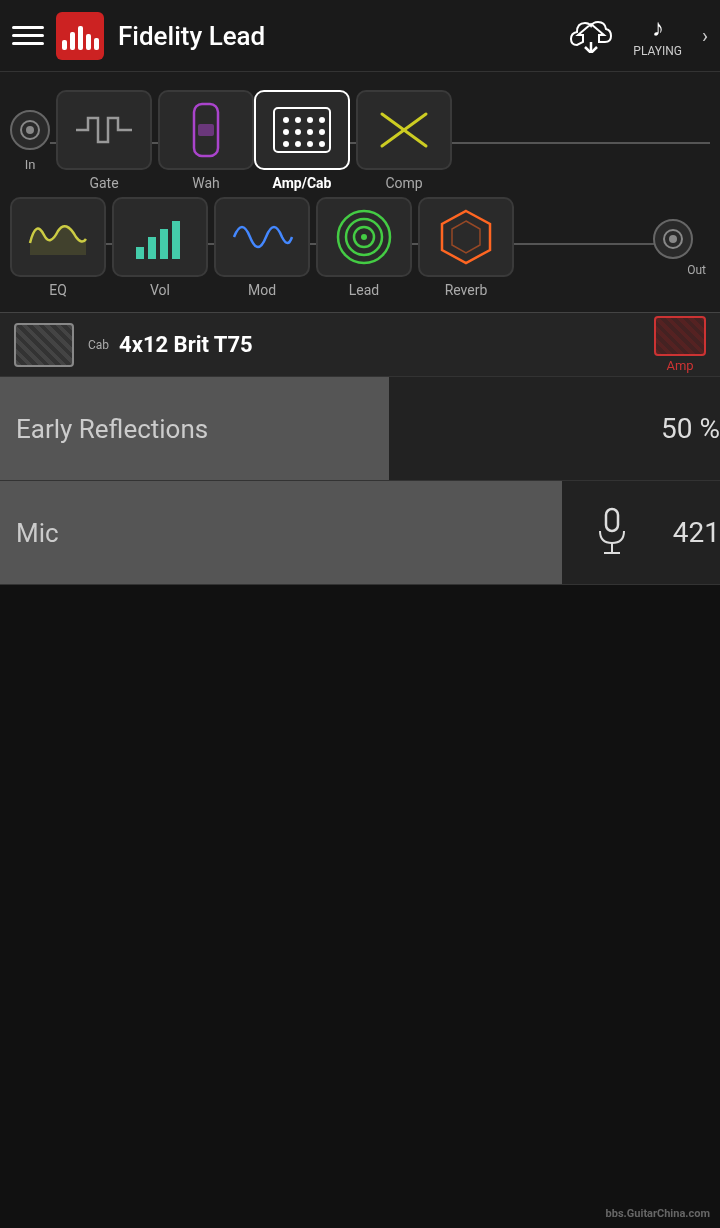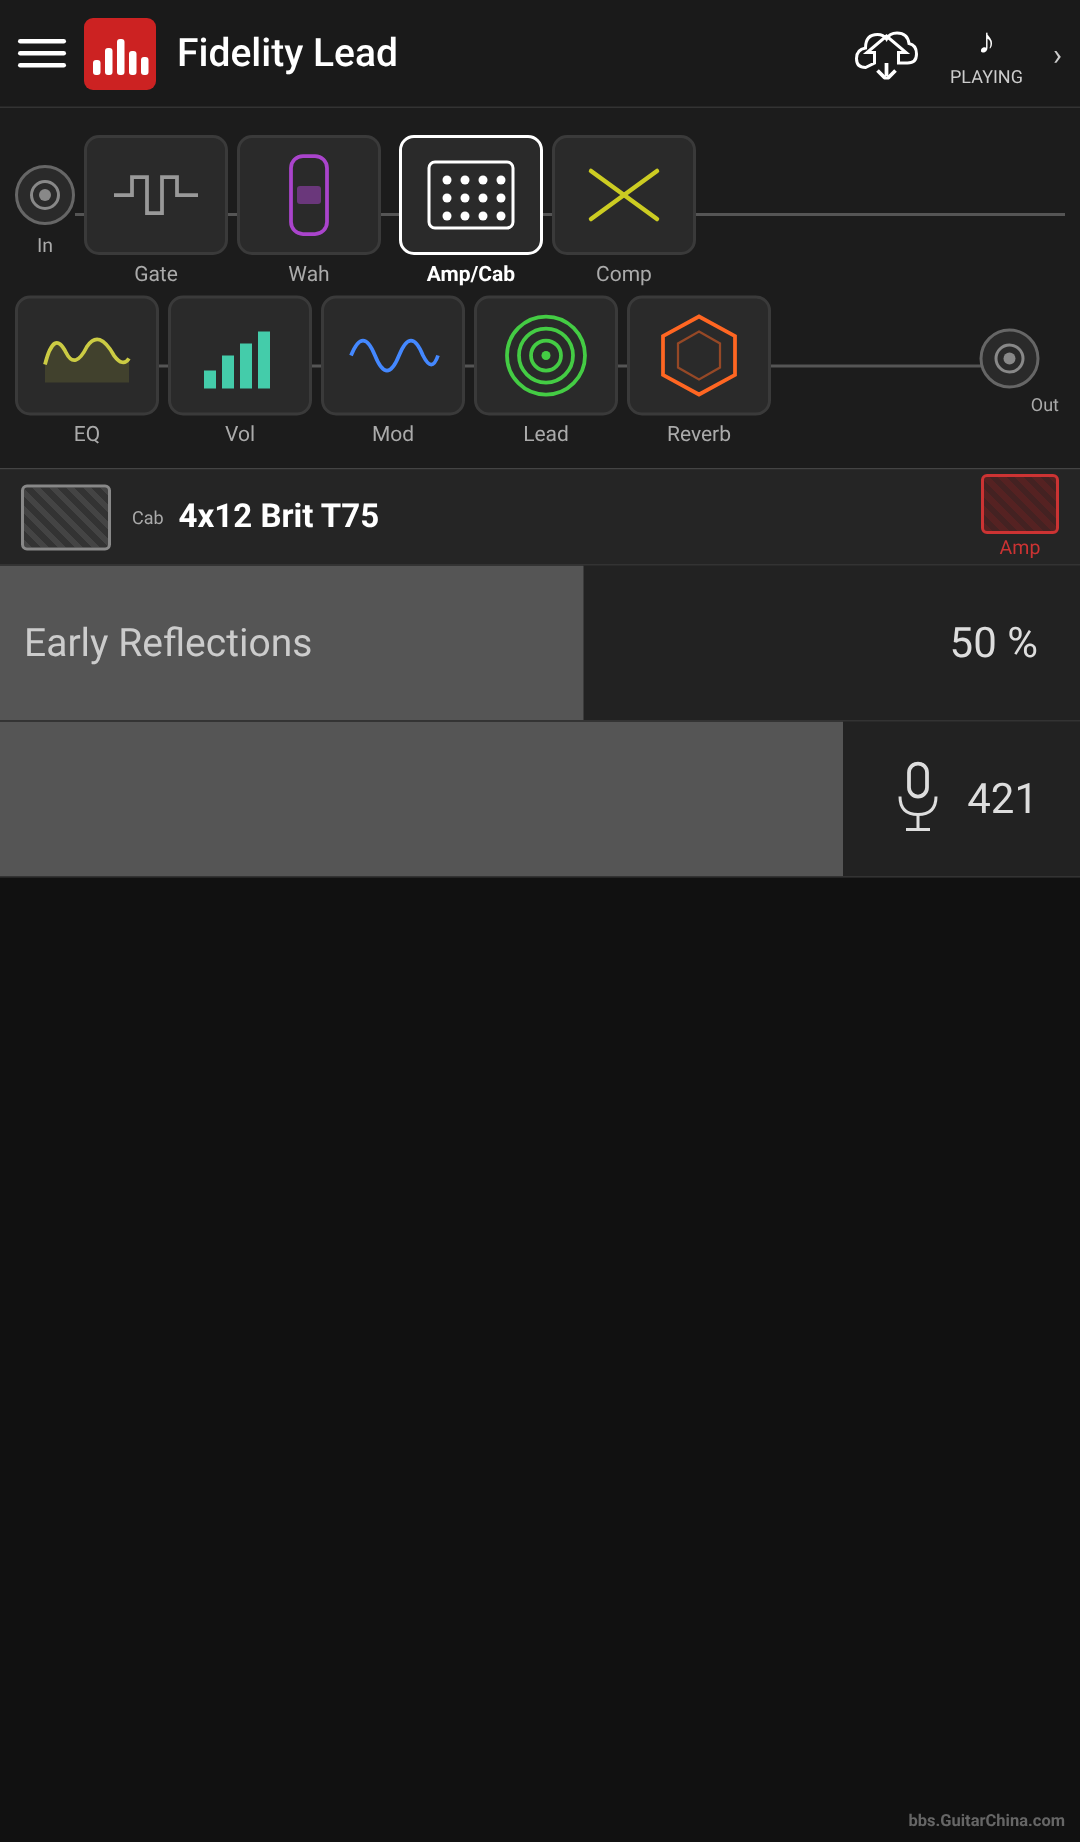--- a/index.html
+++ b/index.html
@@ -262,21 +262,21 @@
       left: 0;
       top: 0;
       height: 100%;
       background: #555;
       z-index: 1;
     }
     .param-value {
       margin-left: auto;
       font-size: 28px;
       color: #ddd;
-      padding-right: 28px;
+      padding-right: 0;
       z-index: 2;
     }
 
     
     .mic-indicator {
       position: absolute;
       right: 90px;
       top: 50%;
       transform: translateY(-50%);
       z-index: 3;
@@ -354,21 +354,21 @@
 
     <div class="chain-node" style="margin-right:6px; z-index:1;">
       <div class="chain-node-box">
         <svg width="64" height="44" viewBox="0 0 64 44">
           <path d="M4 22 L16 22 L16 10 L26 10 L26 34 L36 34 L36 10 L46 10 L46 22 L60 22" fill="none" stroke="#999" stroke-width="2.5"></path>
         </svg>
       </div>
       <span class="chain-node-label">Gate</span>
     </div>
 
-    <div class="chain-node" style="margin-right:12px; z-index:1;text-align:right;">
+    <div class="chain-node" style="margin-right:0; z-index:1;text-align:right;">
       <div class="chain-node-box">
         <svg width="48" height="60" viewBox="0 0 48 60">
           <rect x="12" y="4" width="24" height="52" rx="8" fill="none" stroke="#aa44cc" stroke-width="2.5"></rect>
           <rect x="16" y="24" width="16" height="12" rx="2" fill="#aa44cc" opacity="0.5"></rect>
         </svg>
       </div>
       <span class="chain-node-label">Wah</span>
     </div>
 
 
@@ -491,20 +491,21 @@
   </div>
 
   <div class="param-row" id="row-early-reflections">
     <div class="param-slider-track" style="width: 54%;"></div>
     <span class="param-label">Early Reflections</span>
     <span class="param-value">50 %</span>
   </div>
 
   <div class="param-row" id="row-mic">
     <div class="param-slider-track" style="width: 78%;"></div>
+    <span class="param-label">Mic</span>
 
     <div class="mic-indicator">
       <svg width="36" height="52" viewBox="0 0 36 52">
 
         <rect x="12" y="2" width="12" height="22" rx="6" fill="none" stroke="#ddd" stroke-width="2.5"></rect>
 
         <path d="M6 24 Q6 36 18 36 Q30 36 30 24" fill="none" stroke="#ddd" stroke-width="2"></path>
         <line x1="18" y1="36" x2="18" y2="46" stroke="#ddd" stroke-width="2"></line>
         <line x1="10" y1="46" x2="26" y2="46" stroke="#ddd" stroke-width="2"></line>
       </svg>

